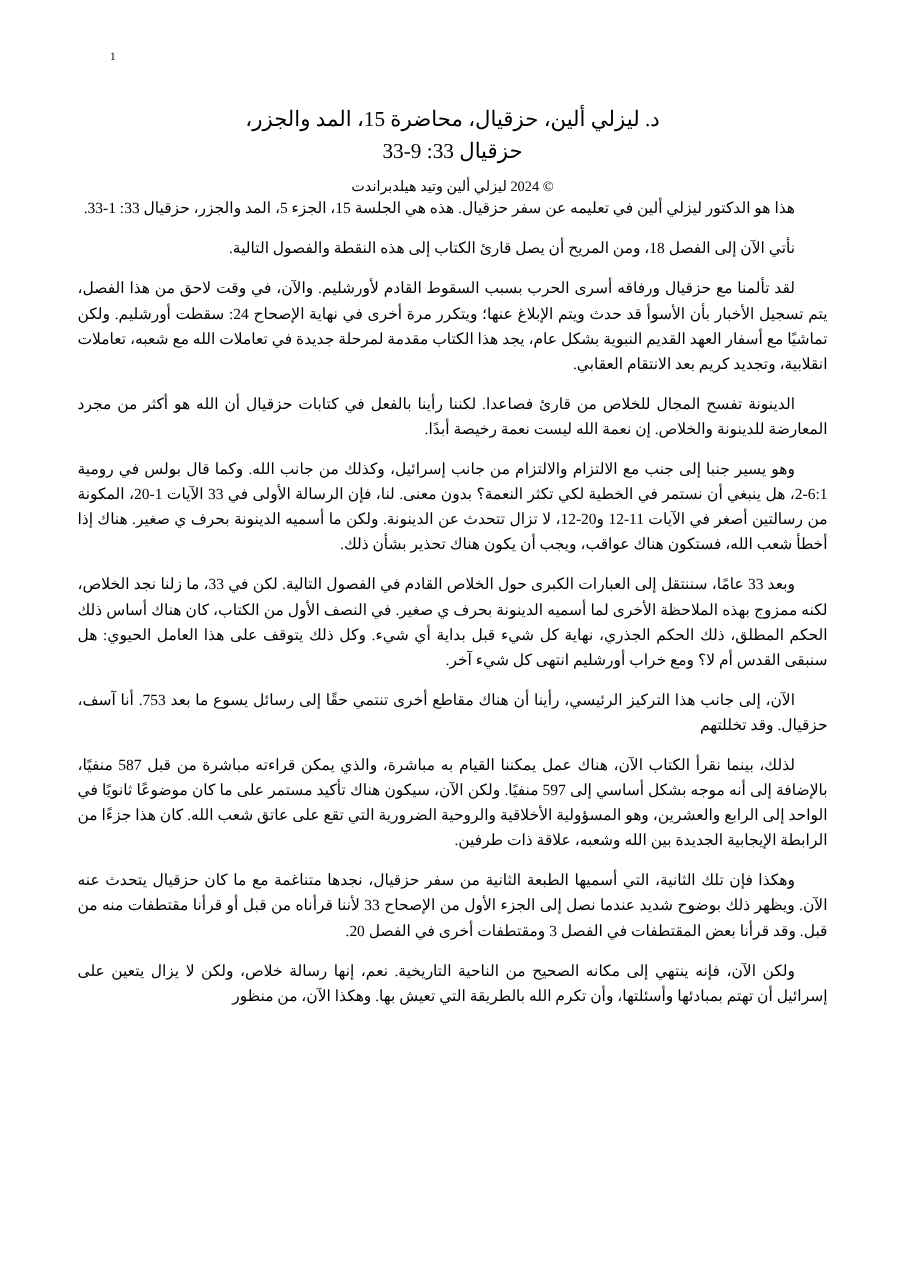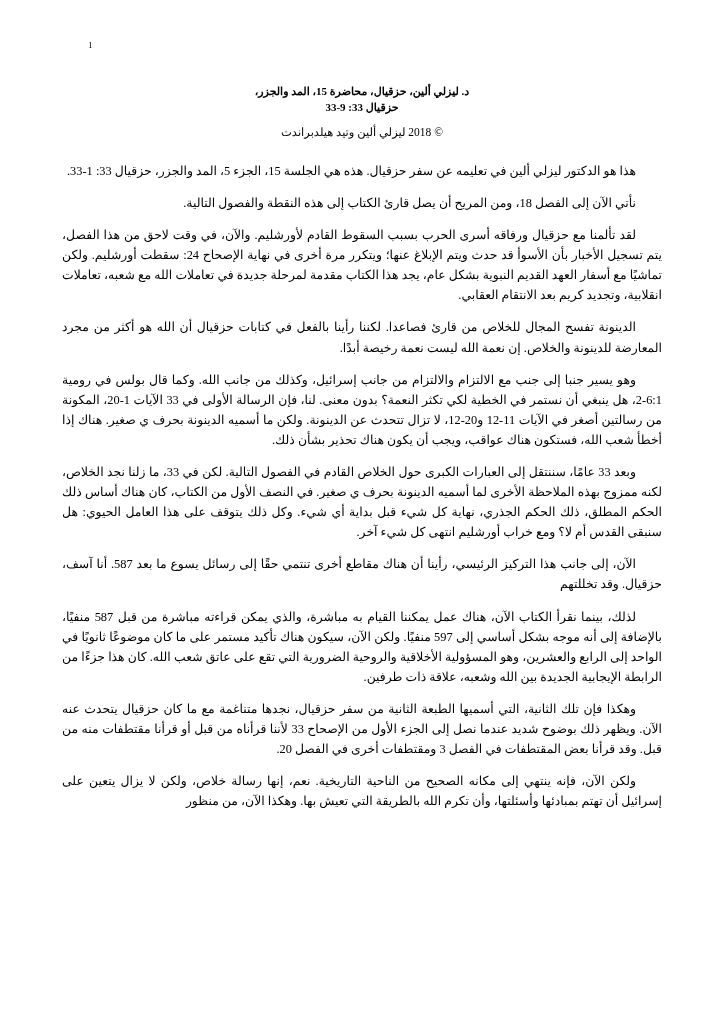--- a/index.html
+++ b/index.html
@@ -28,37 +28,36 @@
     left: 88px;
     font-size: 9px;
     font-family: "Liberation Serif", serif;
     color: #000;
     direction: ltr;
     text-align: left;
   }
   .doc-title {
     margin-top: 46px;
     text-align: center;
-    font-weight: bold;
-    font-size: 11px;
+    font-weight: normal;
+    font-size: 17px;
     line-height: 1.45;
     direction: rtl;
   }
   .doc-title .line2 {
     display: block;
   }
   .doc-subtitle {
     text-align: center;
     font-size: 11.5px;
     margin-top: 9px;
     direction: rtl;
     color: #000;
   }
   .body-text {
-    margin-top: 22px;
     direction: rtl;
     text-align: justify;
     font-size: 12.4px;
     line-height: 1.62;
   }
   .body-text p {
     margin: 0 0 12px 0;
     text-indent: 26px;
   }
   .body-text p:last-child {
@@ -70,28 +69,28 @@
 
 <div class="page">
 
   <div class="page-number">1</div>
 
   <div class="doc-title">
     <span>د. ليزلي ألين، حزقيال، محاضرة 15، المد والجزر،</span>
     <span class="line2">حزقيال 33: 9-33</span>
   </div>
 
-  <div class="doc-subtitle">© 2018 ليزلي ألين وتيد هيلدبراندت</div>
+  <div class="doc-subtitle">© 2024 ليزلي ألين وتيد هيلدبراندت</div>
 
   <div class="body-text">
     <p>هذا هو الدكتور ليزلي ألين في تعليمه عن سفر حزقيال. هذه هي الجلسة 15، الجزء 5، المد والجزر، حزقيال 33: 1-33.</p>
     <p>نأتي الآن إلى الفصل 18، ومن المريح أن يصل قارئ الكتاب إلى هذه النقطة والفصول التالية.</p>
     <p>لقد تألمنا مع حزقيال ورفاقه أسرى الحرب بسبب السقوط القادم لأورشليم. والآن، في وقت لاحق من هذا الفصل، يتم تسجيل الأخبار بأن الأسوأ قد حدث ويتم الإبلاغ عنها؛ ويتكرر مرة أخرى في نهاية الإصحاح 24: سقطت أورشليم. ولكن تماشيًا مع أسفار العهد القديم النبوية بشكل عام، يجد هذا الكتاب مقدمة لمرحلة جديدة في تعاملات الله مع شعبه، تعاملات انقلابية، وتجديد كريم بعد الانتقام العقابي.</p>
     <p>الدينونة تفسح المجال للخلاص من قارئ فصاعدا. لكننا رأينا بالفعل في كتابات حزقيال أن الله هو أكثر من مجرد المعارضة للدينونة والخلاص. إن نعمة الله ليست نعمة رخيصة أبدًا.</p>
     <p>وهو يسير جنبا إلى جنب مع الالتزام والالتزام من جانب إسرائيل، وكذلك من جانب الله. وكما قال بولس في رومية 6:1-2، هل ينبغي أن نستمر في الخطية لكي تكثر النعمة؟ بدون معنى. لنا، فإن الرسالة الأولى في 33 الآيات 1-20، المكونة من رسالتين أصغر في الآيات 11-12 و20-12، لا تزال تتحدث عن الدينونة. ولكن ما أسميه الدينونة بحرف ي صغير. هناك إذا أخطأ شعب الله، فستكون هناك عواقب، ويجب أن يكون هناك تحذير بشأن ذلك.</p>
     <p>وبعد 33 عامًا، سننتقل إلى العبارات الكبرى حول الخلاص القادم في الفصول التالية. لكن في 33، ما زلنا نجد الخلاص، لكنه ممزوج بهذه الملاحظة الأخرى لما أسميه الدينونة بحرف ي صغير. في النصف الأول من الكتاب، كان هناك أساس ذلك الحكم المطلق، ذلك الحكم الجذري، نهاية كل شيء قبل بداية أي شيء. وكل ذلك يتوقف على هذا العامل الحيوي: هل سنبقى القدس أم لا؟ ومع خراب أورشليم انتهى كل شيء آخر.</p>
-    <p>الآن، إلى جانب هذا التركيز الرئيسي، رأينا أن هناك مقاطع أخرى تنتمي حقًا إلى رسائل يسوع ما بعد 587. أنا آسف، حزقيال. وقد تخللتهم</p>
+    <p>الآن، إلى جانب هذا التركيز الرئيسي، رأينا أن هناك مقاطع أخرى تنتمي حقًا إلى رسائل يسوع ما بعد 753. أنا آسف، حزقيال. وقد تخللتهم</p>
     <p>لذلك، بينما نقرأ الكتاب الآن، هناك عمل يمكننا القيام به مباشرة، والذي يمكن قراءته مباشرة من قبل 587 منفيًا، بالإضافة إلى أنه موجه بشكل أساسي إلى 597 منفيًا. ولكن الآن، سيكون هناك تأكيد مستمر على ما كان موضوعًا ثانويًا في الواحد إلى الرابع والعشرين، وهو المسؤولية الأخلاقية والروحية الضرورية التي تقع على عاتق شعب الله. كان هذا جزءًا من الرابطة الإيجابية الجديدة بين الله وشعبه، علاقة ذات طرفين.</p>
     <p>وهكذا فإن تلك الثانية، التي أسميها الطبعة الثانية من سفر حزقيال، نجدها متناغمة مع ما كان حزقيال يتحدث عنه الآن. ويظهر ذلك بوضوح شديد عندما نصل إلى الجزء الأول من الإصحاح 33 لأننا قرأناه من قبل أو قرأنا مقتطفات منه من قبل. وقد قرأنا بعض المقتطفات في الفصل 3 ومقتطفات أخرى في الفصل 20.</p>
     <p>ولكن الآن، فإنه ينتهي إلى مكانه الصحيح من الناحية التاريخية. نعم، إنها رسالة خلاص، ولكن لا يزال يتعين على إسرائيل أن تهتم بمبادئها وأسئلتها، وأن تكرم الله بالطريقة التي تعيش بها. وهكذا الآن، من منظور</p>
   </div>
 
 </div>
 
 </body></html>

